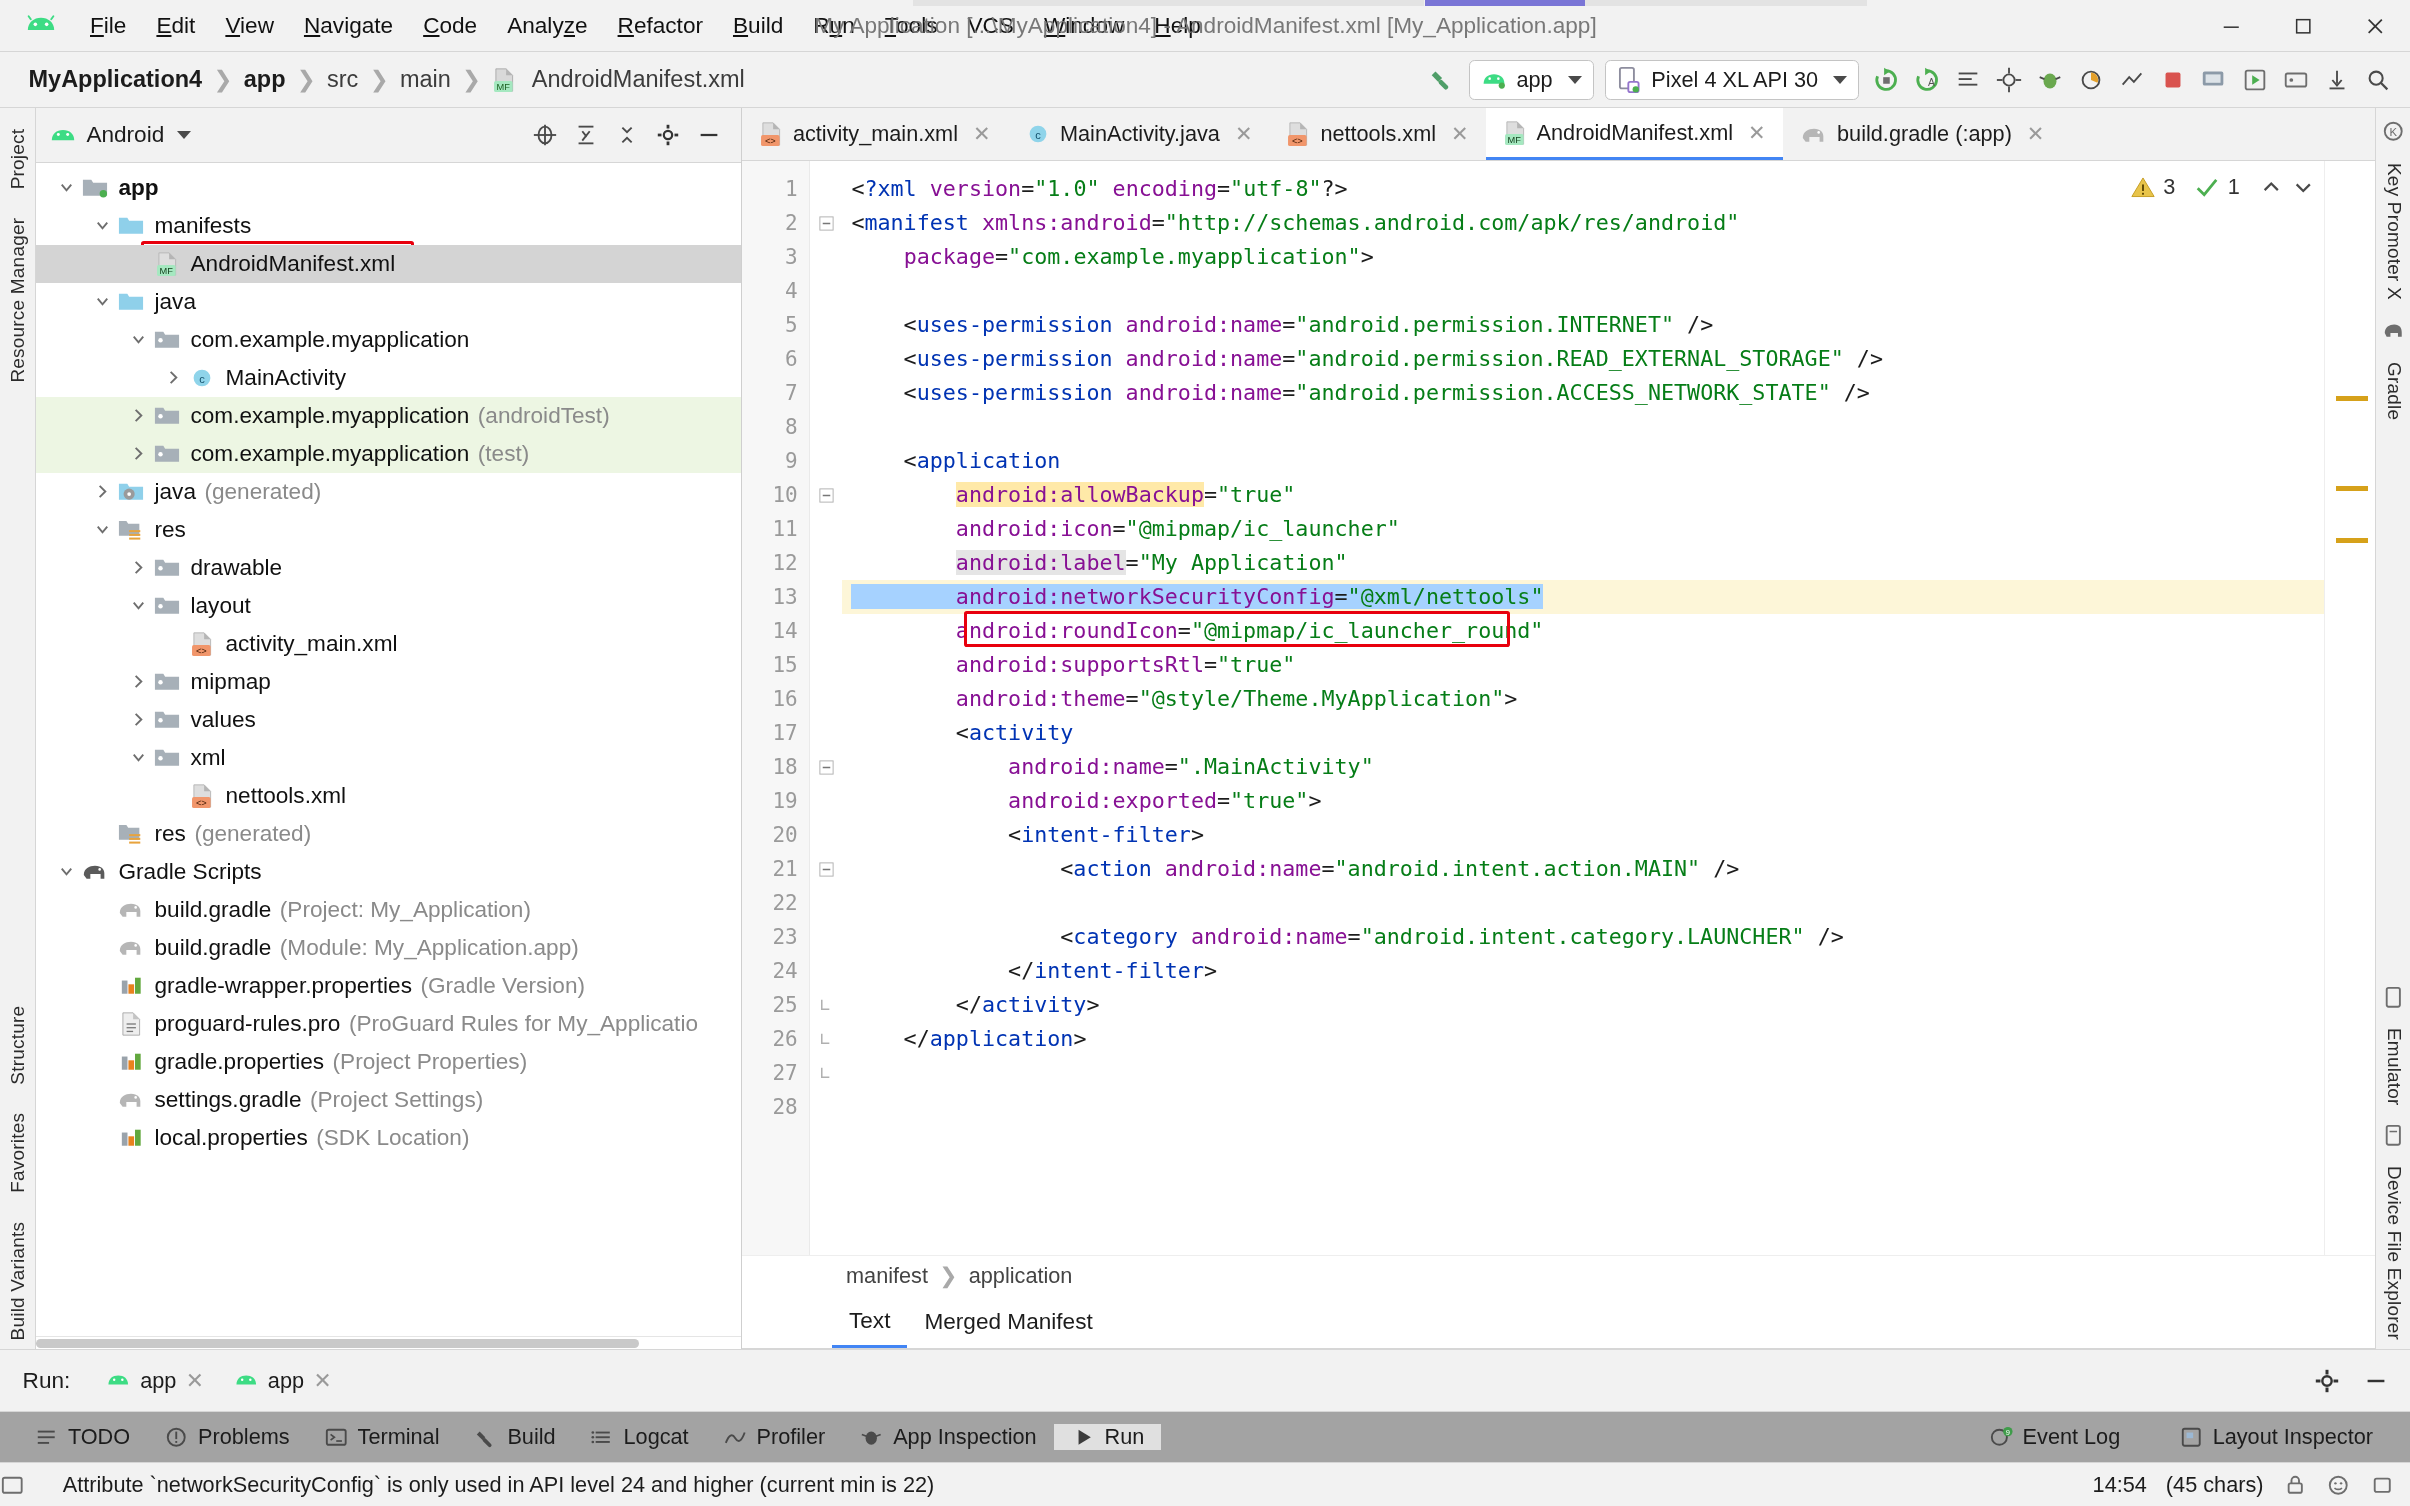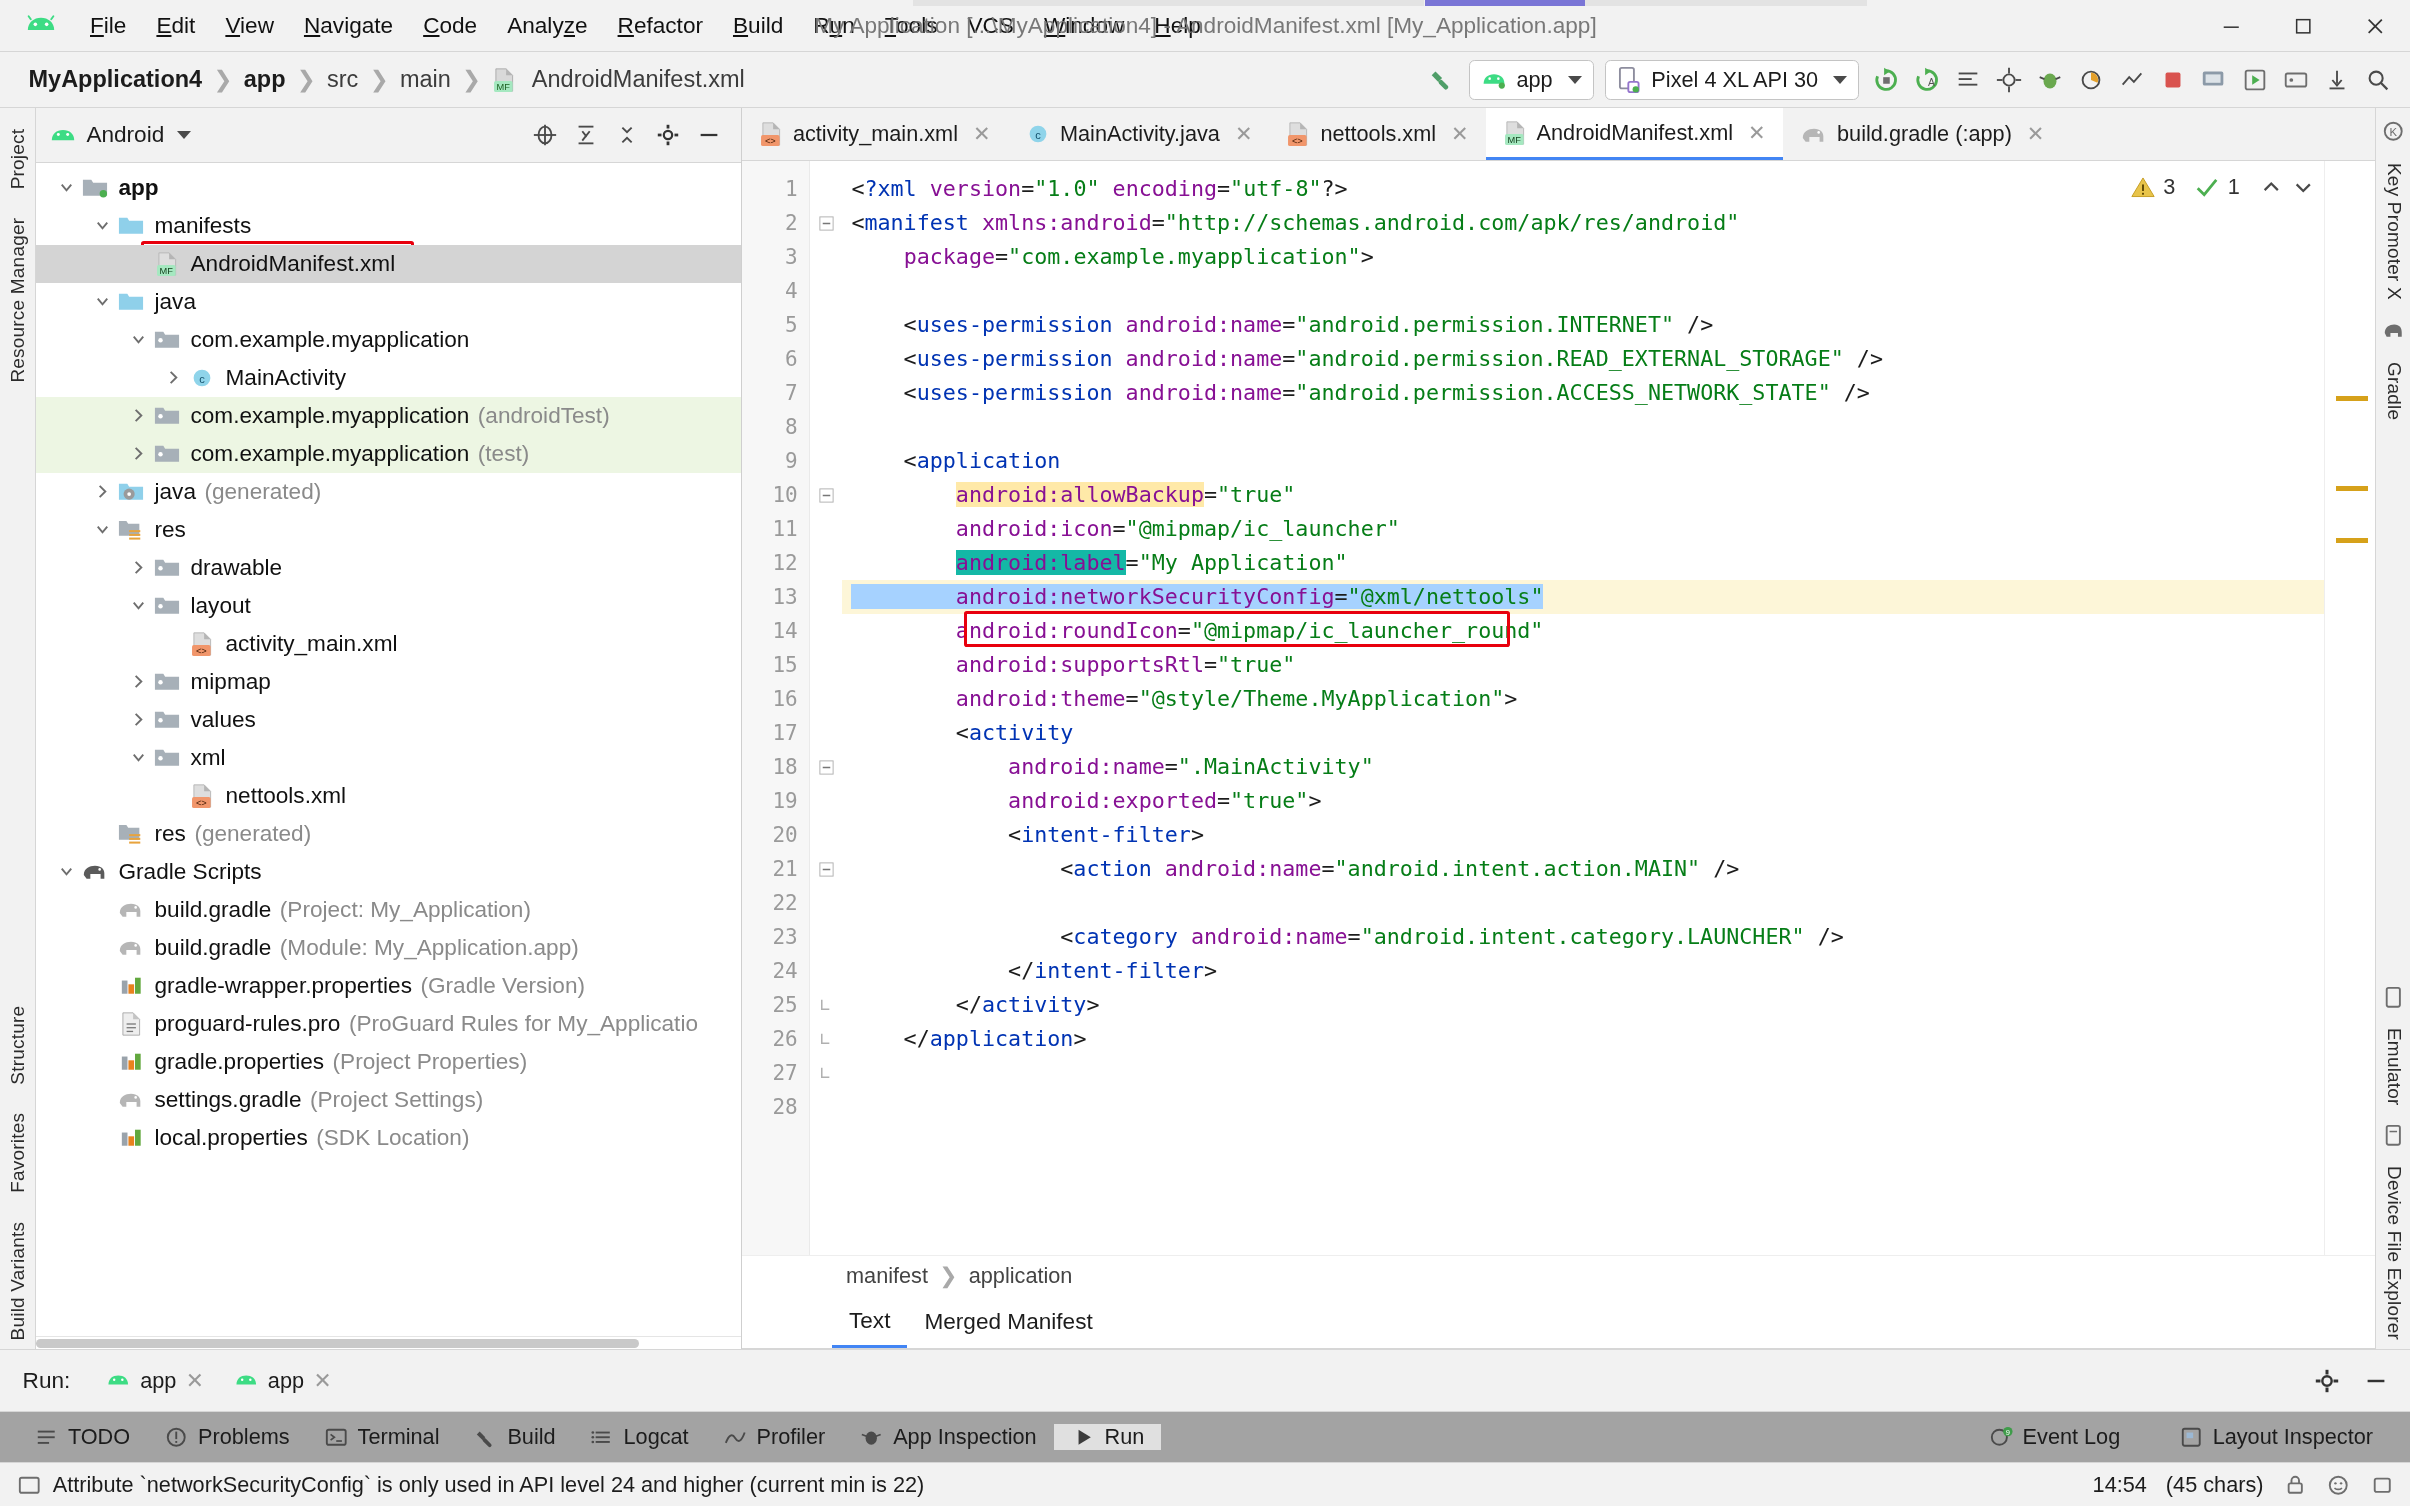--- a/index.html
+++ b/index.html
@@ -89,21 +89,21 @@
   .gutter .g { height:34px; line-height:34px; padding-right:11.3px;}
   .foldcol { width:32px; background:#fff; flex:none; padding-top:11.3px; position:relative;}
   .foldcol .f { height:34px; display:flex; align-items:center; justify-content:center;}
   .codelines { flex:1; padding-top:11.3px; font-family:"DejaVu Sans Mono", monospace; font-size:21.7px; position:relative; overflow:hidden;}
   .cl { height:34px; line-height:34px; white-space:pre; padding-left:9.4px;}
   .cl.hl { background:#fdf6d8; }
   .tagc { color:#0033b3; }
   .attrc { color:#871094; }
   .strc { color:#067d17; }
   .mark-a { background:#ffe9a8; }
-  .mark-b { background:#14b8a6; }
+  .mark-b { background:#e5e5e5; }
   .mark-sel { background:#a6d2ff; }
   .mark-yellow2 { background:#fff0b3; }
   .warncol { width:51px; background:#fff; border-left:0.9px solid #eee; flex:none; position:relative;}
   .warnmark{ position:absolute; right:7.5px; width:32px; height:4.7px;}
   .inspect-badge { position:absolute; right:60px; top:13px; display:flex; align-items:center; gap:7.5px; font-size:21.7px; color:#333;}
   .bread2 { height:41px; display:flex; align-items:center; padding-left:104px; font-size:21.7px; color:#444; border-top:0.9px solid #eee; background:#fff; flex:none;}
   .bread2 .sep{ color:#a9a9a9; padding:0 11.3px;}
   .subtabs { height:53px; display:flex; align-items:stretch; background:#fff; border-bottom:0.9px solid #d6d6d6; padding-left:90px; flex:none;}
   .subtab { display:flex; align-items:center; padding:0 17px; font-size:22.6px; color:#1c1c1c;}
   .subtab.active { border-bottom:3.8px solid #4285f4; }
@@ -115,21 +115,21 @@
   .runtab .x{ color:#9a9a9a; }
   .runpanel .right{ margin-left:auto; display:flex; align-items:center; gap:21px; padding-right:21px;}
 
   
   .bottombar { height:51px; background:#a3a3a3; border-top:0.9px solid #d6d6d6; display:flex; align-items:center; padding-left:17px; flex:none;}
   .bb { display:flex; align-items:center; gap:9.4px; padding:0 17px; font-size:21.7px; color:#1c1c1c;}
   .bb.active { background:#e0e0e0; }
   .bottombar .right { margin-left:auto; display:flex; align-items:center; gap:24.5px; padding-right:21px;}
 
   
-  .statusbar { height:45px; background:#f2f2f2; border-top:0.9px solid #d6d6d6; display:flex; align-items:center; padding-left:17px; font-size:21.7px; color:#1c1c1c; flex:none;}
+  .statusbar { height:45px; background:#f2f2f2; border-top:0.9px solid #d6d6d6; display:flex; align-items:center; font-size:21.7px; color:#1c1c1c; flex:none;gap:27px;}
   .statusbar .right { margin-left:auto; display:flex; align-items:center; gap:19px; padding-right:17px;}
   svg { display:block; }
 </style>
 </head>
 <body>
 
 <div class="app">
 
   <div class="titlebar">
     <div class="tabstrip-accent2"></div>

